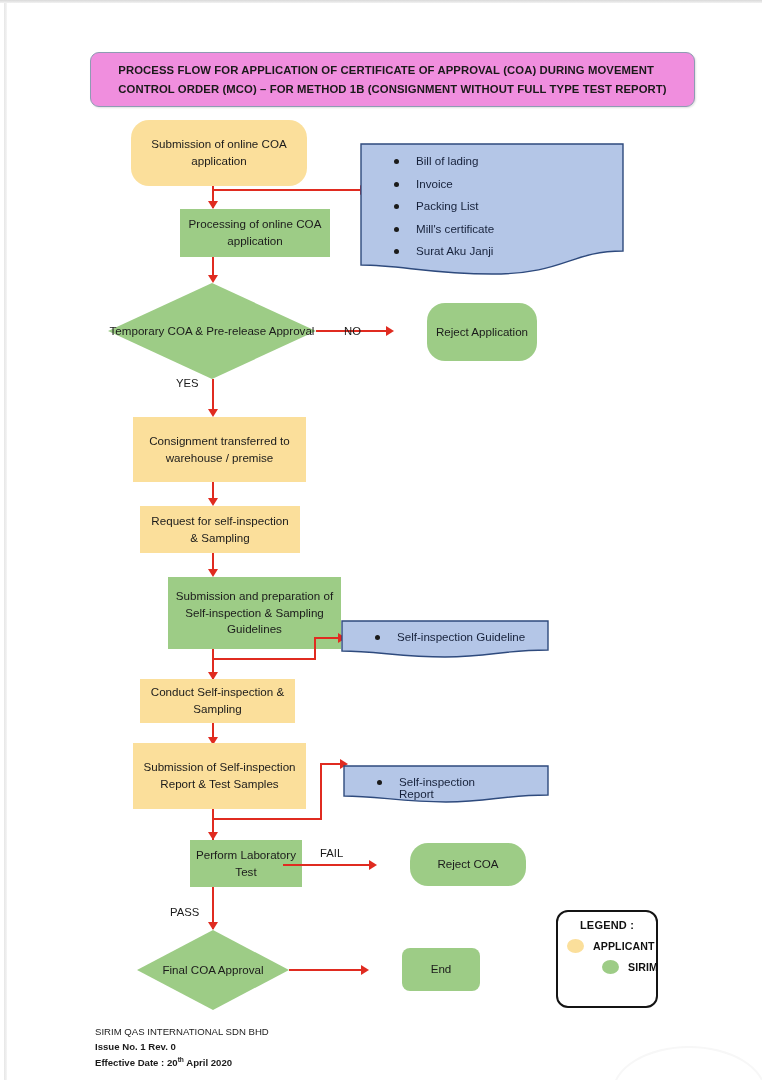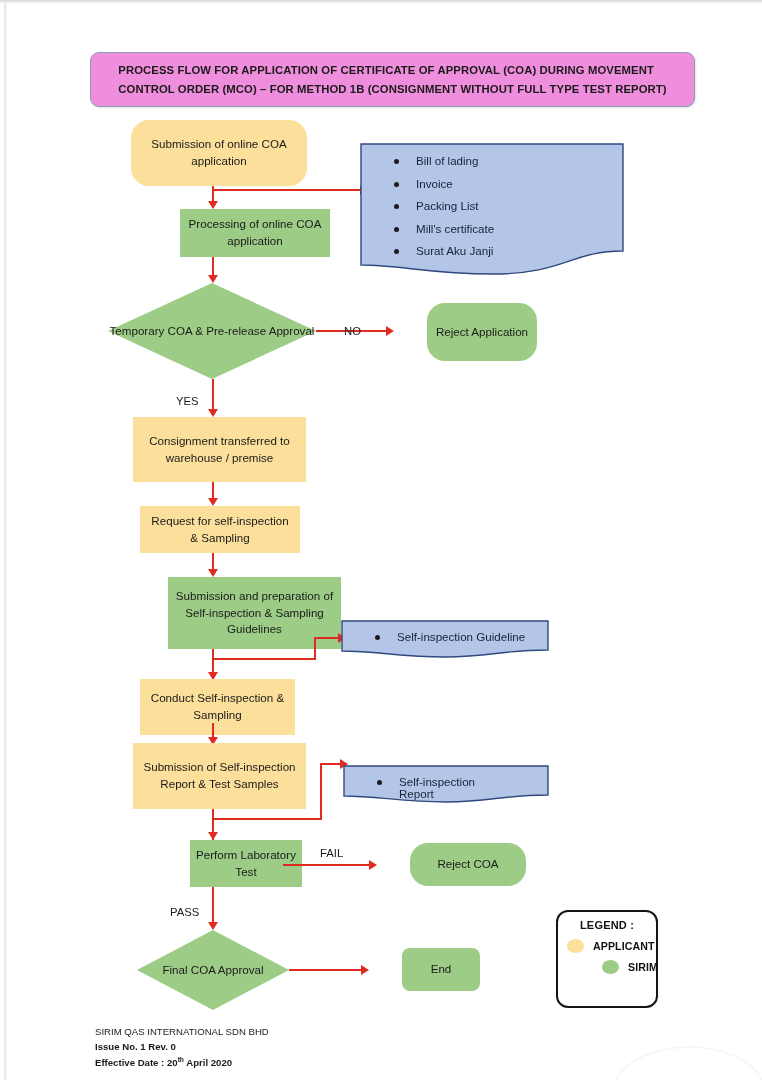--- a/index.html
+++ b/index.html
@@ -276,21 +276,21 @@
   <div class="hline" style="left:316px; top:330px; width:72px;"></div>
   <div class="arrow-right" style="left:386px; top:325.5px;"></div>
   <div class="edge-label" style="left:344px; top:306px;margin-top:19px;">NO</div>
 
   <div class="node fill-sirim round" style="left:392px; top:303px; width:110px; height:58px;">
     <span class="lbl">Reject Application</span>
   </div>
 
   <div class="vline" style="left:212px; top:379px; height:36px;"></div>
   <div class="arrow-down" style="left:207.5px; top:409px;"></div>
-  <div class="edge-label" style="left:176px; top:395px;">YES</div>
+  <div class="edge-label" style="left:176px; top:377px;">YES</div>
 
   <div class="node fill-applicant rect" style="left:133px; top:417px; width:173px; height:65px;">
     <span class="lbl">Consignment transferred to warehouse / premise</span>
   </div>
 
   <div class="vline" style="left:212px; top:482px; height:22px;"></div>
   <div class="arrow-down" style="left:207.5px; top:498px;"></div>
 
   <div class="node fill-applicant rect" style="left:140px; top:506px; width:160px; height:47px;">
     <span class="lbl">Request for self-inspection &amp; Sampling</span>
@@ -314,21 +314,21 @@
     <svg width="208" height="38" viewBox="0 0 208 38">
       <path d="M1,1 L207,1 L207,30 C160,30 150,37 104,37 C60,37 35,31 1,31 Z" fill="#B4C6E7" stroke="#2E4A7D" stroke-width="1.4"></path>
     </svg>
     <div class="doc-content single">
       <ul>
         <li>Self-inspection Guideline</li>
       </ul>
     </div>
   </div>
 
-  <div class="node fill-applicant rect" style="left:140px; top:679px; width:155px; height:56px;">
+  <div class="node fill-applicant rect" style="left:140px; top:679px; width:155px; height:44px;">
     <span class="lbl">Conduct Self-inspection &amp; Sampling</span>
   </div>
 
   <div class="vline" style="left:212px; top:723px; height:20px;"></div>
   <div class="arrow-down" style="left:207.5px; top:737px;"></div>
 
   <div class="node fill-applicant rect" style="left:133px; top:743px; width:173px; height:66px;">
     <span class="lbl">Submission of Self-inspection Report &amp; Test Samples</span>
   </div>
 

